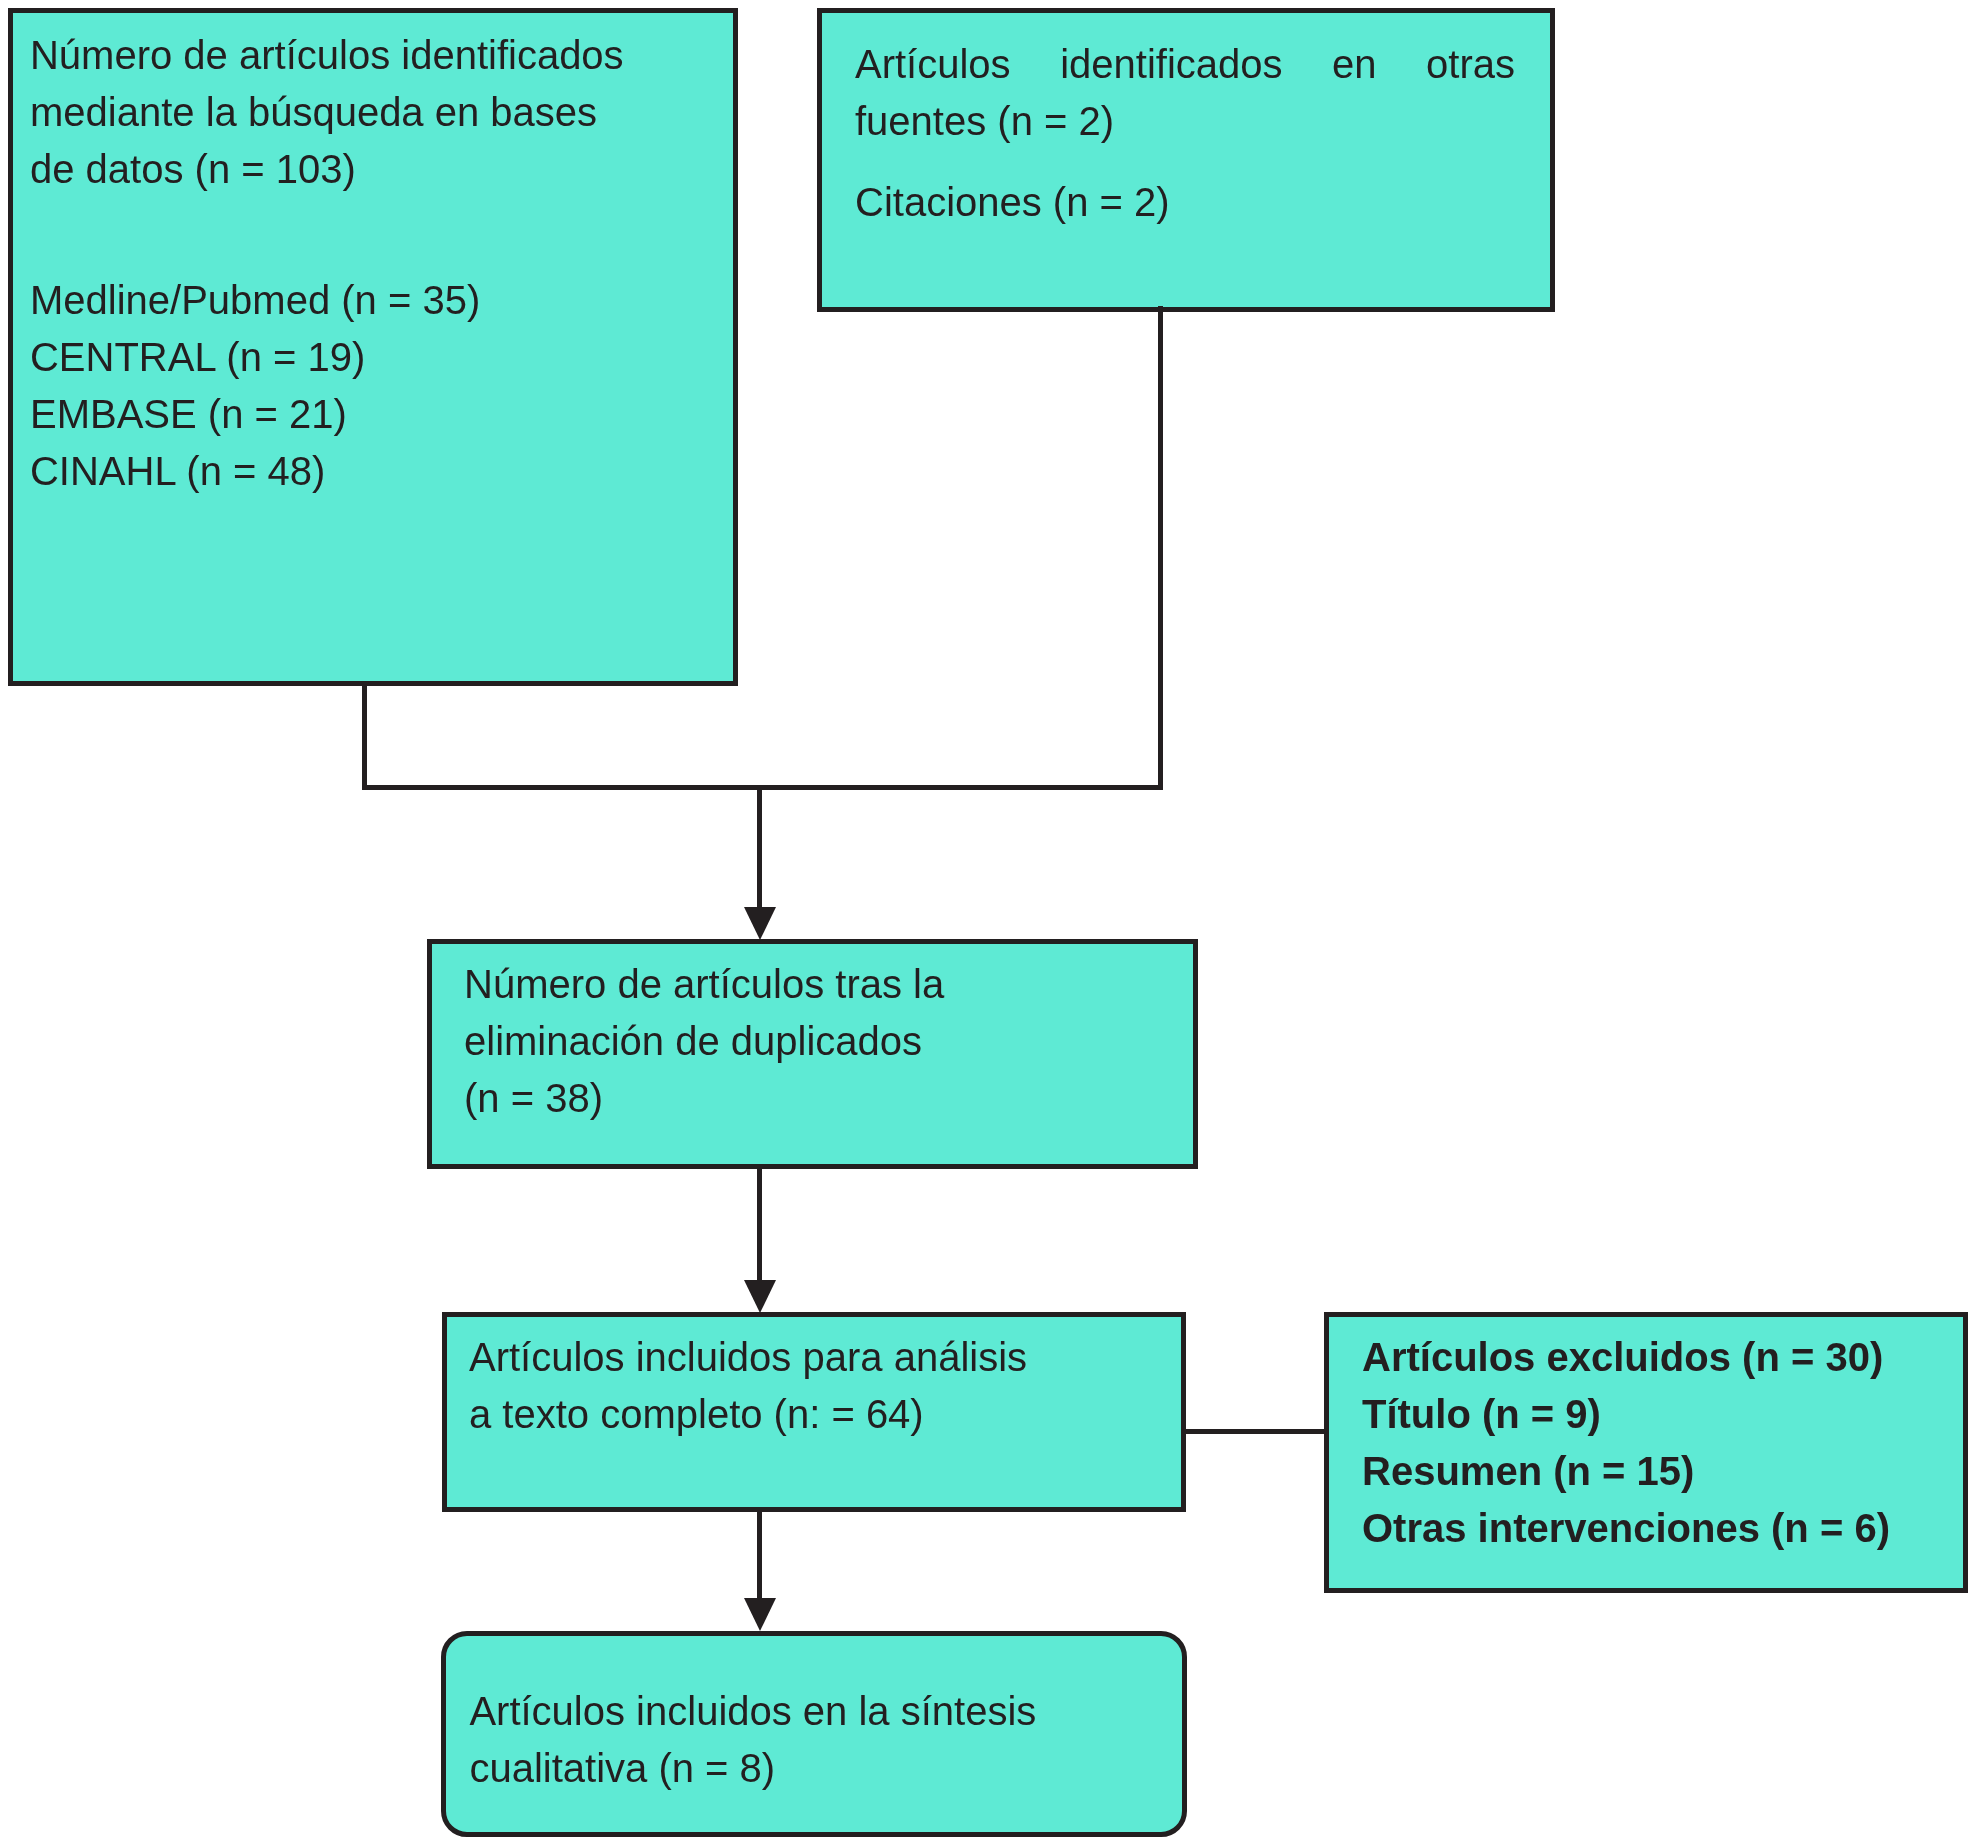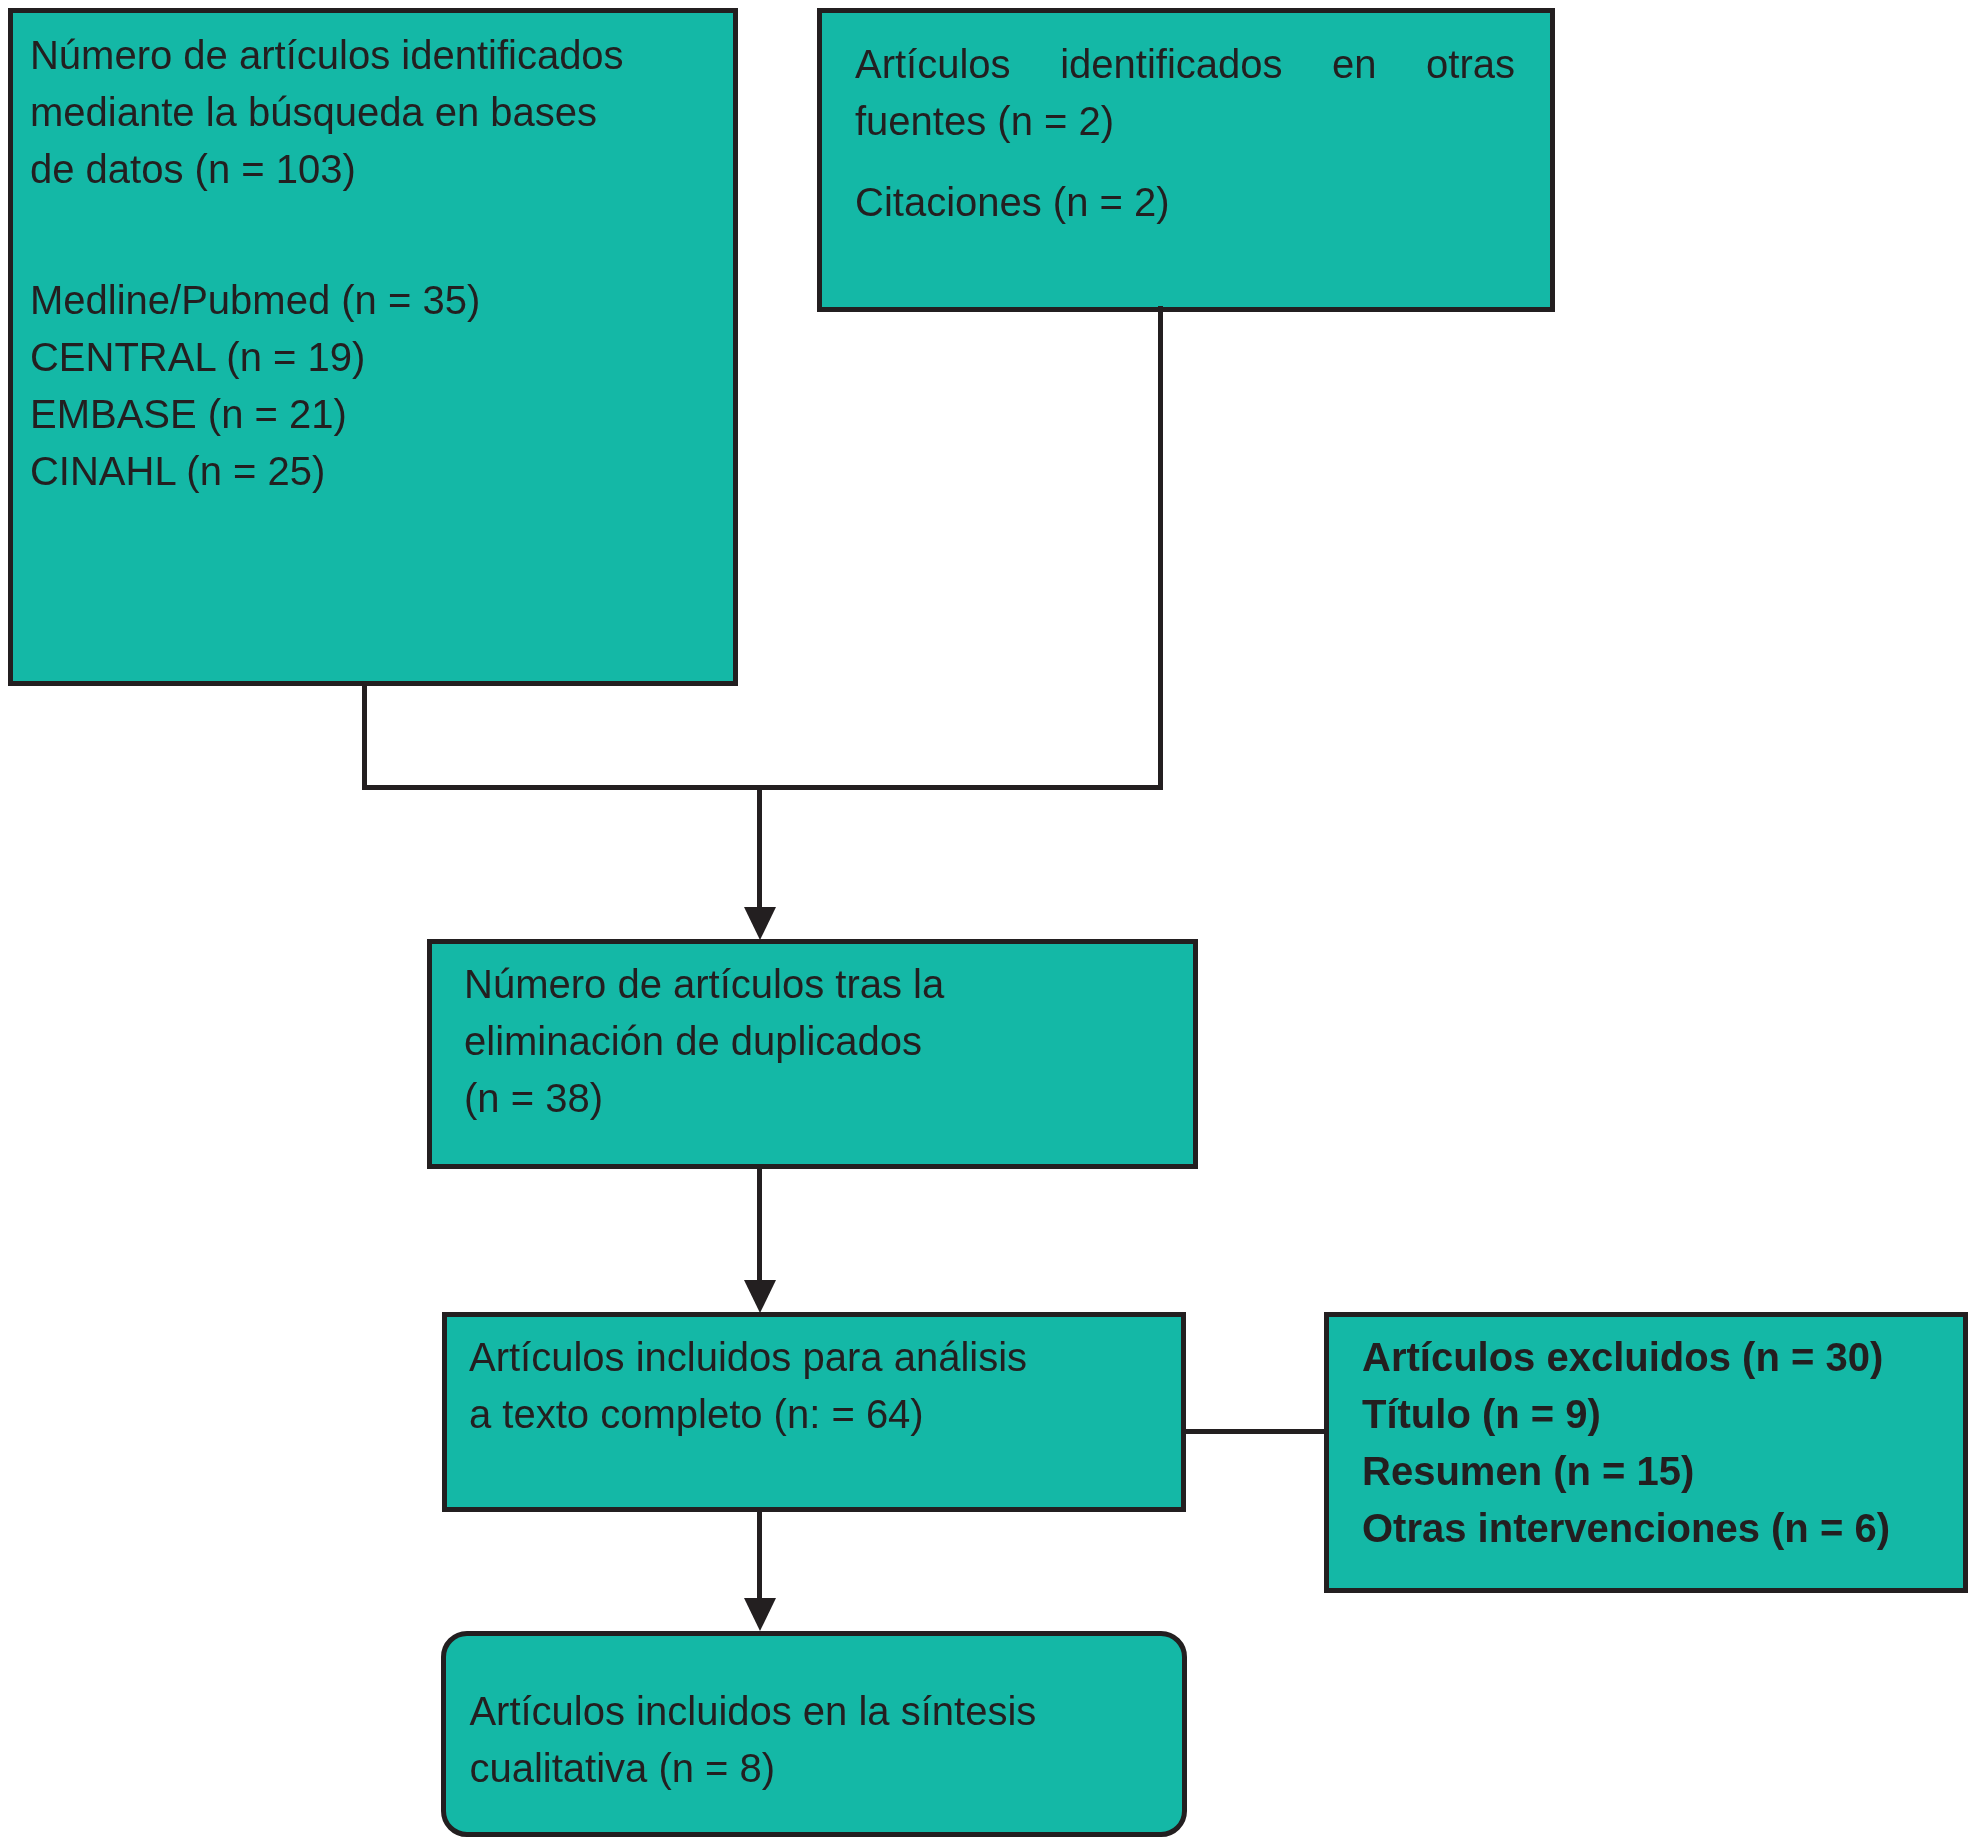--- a/index.html
+++ b/index.html
@@ -13,21 +13,21 @@
     height: 1842px;
     background: #ffffff;
     font-family: "Liberation Sans", sans-serif;
     color: #231f20;
     overflow: hidden;
   }
   .fbox {
     position: absolute;
     box-sizing: border-box;
     border: 5px solid #231f20;
-    background: #14b8a6;
+    background: #5eead4;
     font-size: 40px;
     line-height: 57px;
   }
   .txtline { white-space: nowrap; }
   .justify-first {
     text-align: justify;
     text-align-last: justify;
     white-space: normal;
   }
   .conn {
@@ -71,21 +71,21 @@
   <div class="fbox box-identified-db">
     <div>
       <div class="txtline">Número de artículos identificados</div>
       <div class="txtline">mediante la búsqueda en bases</div>
       <div class="txtline">de datos (n = 103)</div>
     </div>
     <div class="sources">
       <div class="txtline">Medline/Pubmed (n = 35)</div>
       <div class="txtline">CENTRAL (n = 19)</div>
       <div class="txtline">EMBASE (n = 21)</div>
-      <div class="txtline">CINAHL (n = 25)</div>
+      <div class="txtline">CINAHL (n = 48)</div>
     </div>
   </div>
 
   <div class="fbox box-identified-other">
     <div>
       <div class="justify-first">Artículos identificados en otras</div>
       <div class="txtline">fuentes (n = 2)</div>
     </div>
     <div class="citations txtline">Citaciones (n = 2)</div>
   </div>

